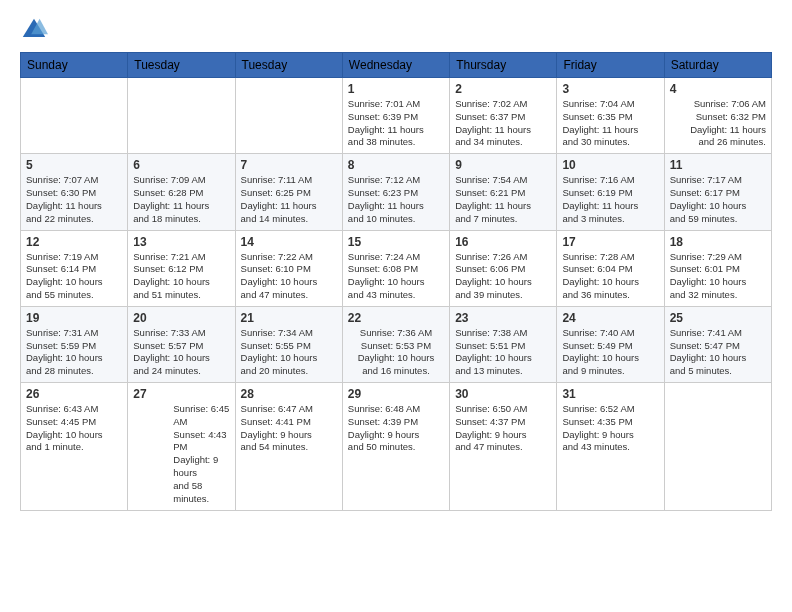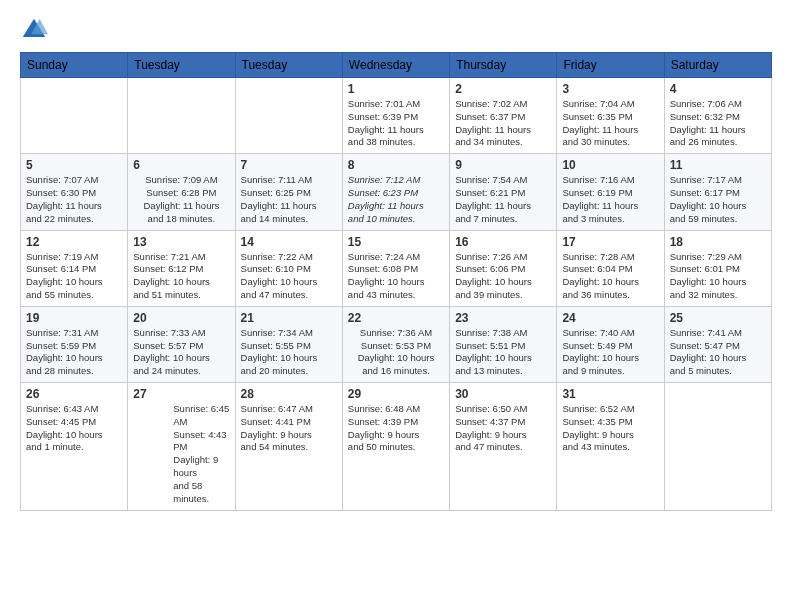--- a/index.html
+++ b/index.html
@@ -154,51 +154,51 @@
           </td>
           <td>
             <span class="day-number">3</span>
             <div class="day-info" style="white-space: pre-line;">Sunrise: 7:04 AM
 Sunset: 6:35 PM
 Daylight: 11 hours
 and 30 minutes.</div>
           </td>
           <td>
             <span class="day-number">4</span>
-            <div class="day-info" style="white-space: pre-line;">Sunrise: 7:06 AM
+            <div class="day-info" style="white-space: pre-line; text-align: right;">Sunrise: 7:06 AM
 Sunset: 6:32 PM
 Daylight: 11 hours
 and 26 minutes.</div>
           </td>
         </tr>
         <tr>
           <td>
             <span class="day-number">5</span>
             <div class="day-info" style="white-space: pre-line;">Sunrise: 7:07 AM
 Sunset: 6:30 PM
 Daylight: 11 hours
 and 22 minutes.</div>
           </td>
           <td>
             <span class="day-number">6</span>
-            <div class="day-info" style="white-space: pre-line; text-align: center;">Sunrise: 7:09 AM
+            <div class="day-info" style="white-space: pre-line;">Sunrise: 7:09 AM
 Sunset: 6:28 PM
 Daylight: 11 hours
 and 18 minutes.</div>
           </td>
           <td>
             <span class="day-number">7</span>
             <div class="day-info" style="white-space: pre-line;">Sunrise: 7:11 AM
 Sunset: 6:25 PM
 Daylight: 11 hours
 and 14 minutes.</div>
           </td>
           <td>
             <span class="day-number">8</span>
-            <div class="day-info" style="white-space: pre-line; font-style: italic;">Sunrise: 7:12 AM
+            <div class="day-info" style="white-space: pre-line;">Sunrise: 7:12 AM
 Sunset: 6:23 PM
 Daylight: 11 hours
 and 10 minutes.</div>
           </td>
           <td>
             <span class="day-number">9</span>
             <div class="day-info" style="white-space: pre-line;">Sunrise: 7:54 AM
 Sunset: 6:21 PM
 Daylight: 11 hours
 and 7 minutes.</div>

